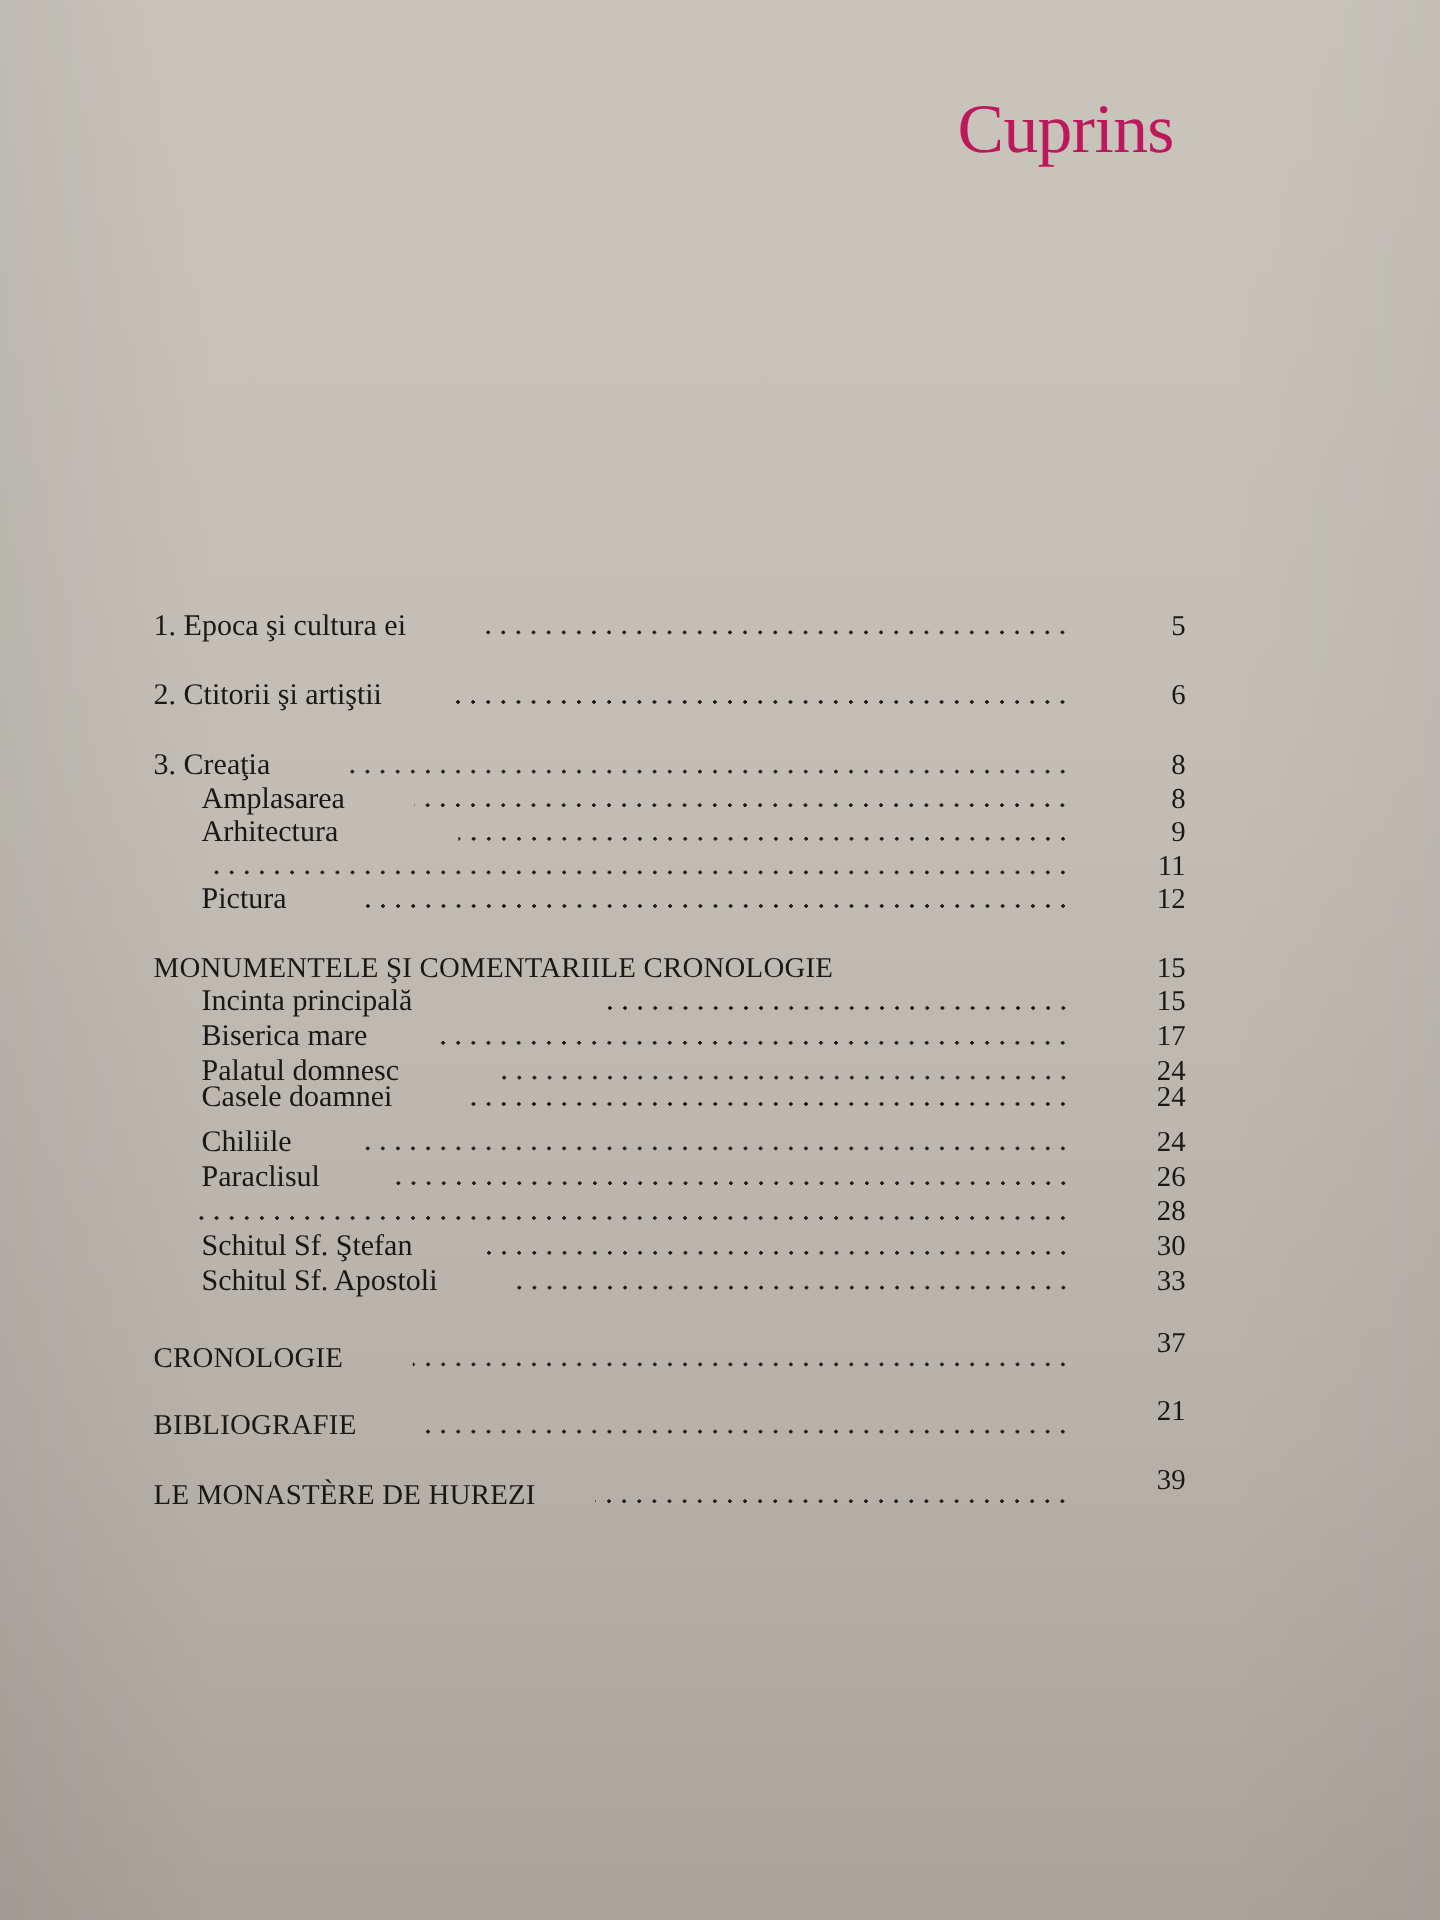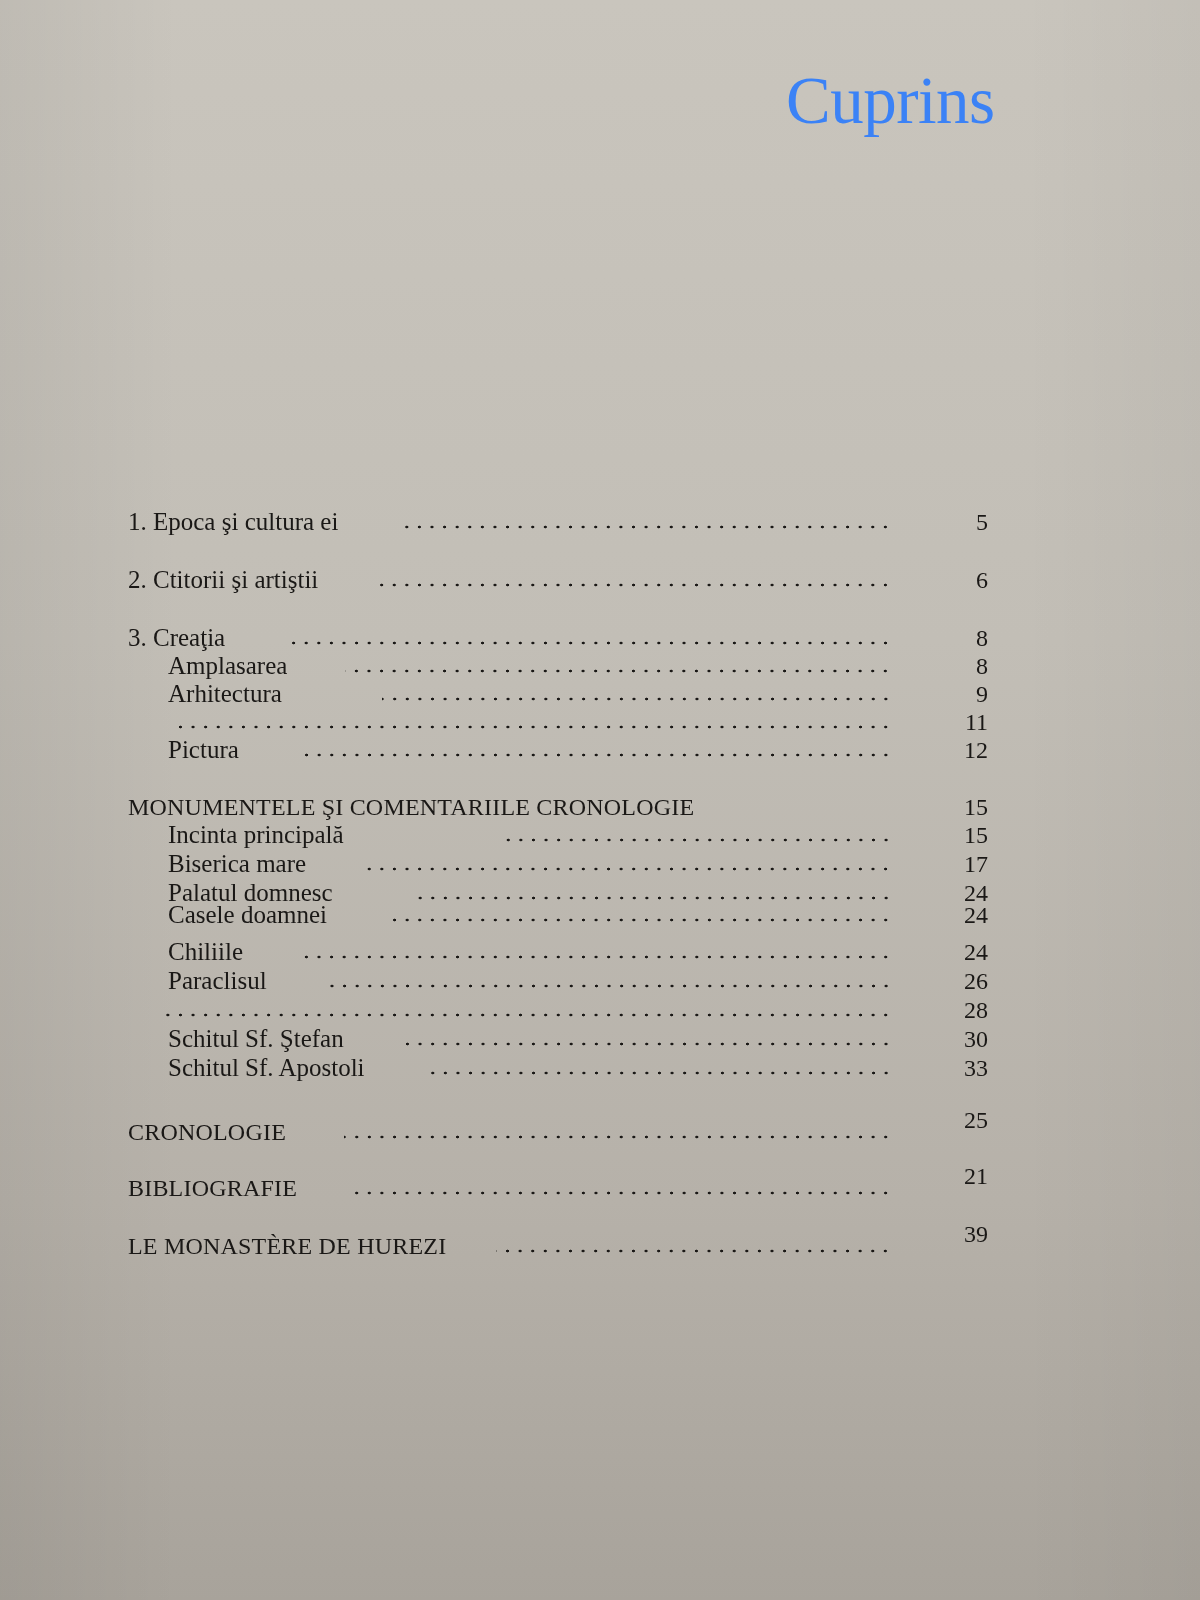--- a/index.html
+++ b/index.html
@@ -18,25 +18,25 @@
     .paper-shade {
       position: absolute;
       inset: 0;
       background: linear-gradient(90deg, rgba(0,0,0,0.05) 0%, rgba(0,0,0,0) 15%, rgba(0,0,0,0) 85%, rgba(0,0,0,0.03) 100%);
       pointer-events: none;
     }
     .page-title {
       position: absolute;
       top: 62px;
       left: 786px;
-      font-size: 67px;
+      font-size: 58px;
       font-weight: normal;
       letter-spacing: -0.5px;
-      margin: 0;
-      color: #3b82f6;
+      margin: 12px;
+      color: #be185d;
     }
     .toc {
       position: absolute;
       left: 128px;
       top: 0;
       width: 860px;
     }
     .toc-row {
       position: absolute;
       left: 0;
@@ -184,21 +184,21 @@
 
   <div class="toc-row sub" style="top:1053px">
     <span class="toc-label">Schitul Sf. Apostoli</span>
     <span class="toc-leader"></span>
     <span class="toc-page">33</span>
   </div>
 
   <div class="toc-row caps" style="top:1117px">
     <span class="toc-label">CRONOLOGIE</span>
     <span class="toc-leader"></span>
-    <span class="toc-page" style="position:relative;top:-12px">25</span>
+    <span class="toc-page" style="position:relative;top:-12px">37</span>
   </div>
 
   <div class="toc-row caps" style="top:1173px">
     <span class="toc-label">BIBLIOGRAFIE</span>
     <span class="toc-leader" style="margin-left:6px"></span>
     <span class="toc-page" style="position:relative;top:-12px">21</span>
   </div>
 
   <div class="toc-row caps" style="top:1231px">
     <span class="toc-label">LE MONASTÈRE DE HUREZI</span>

